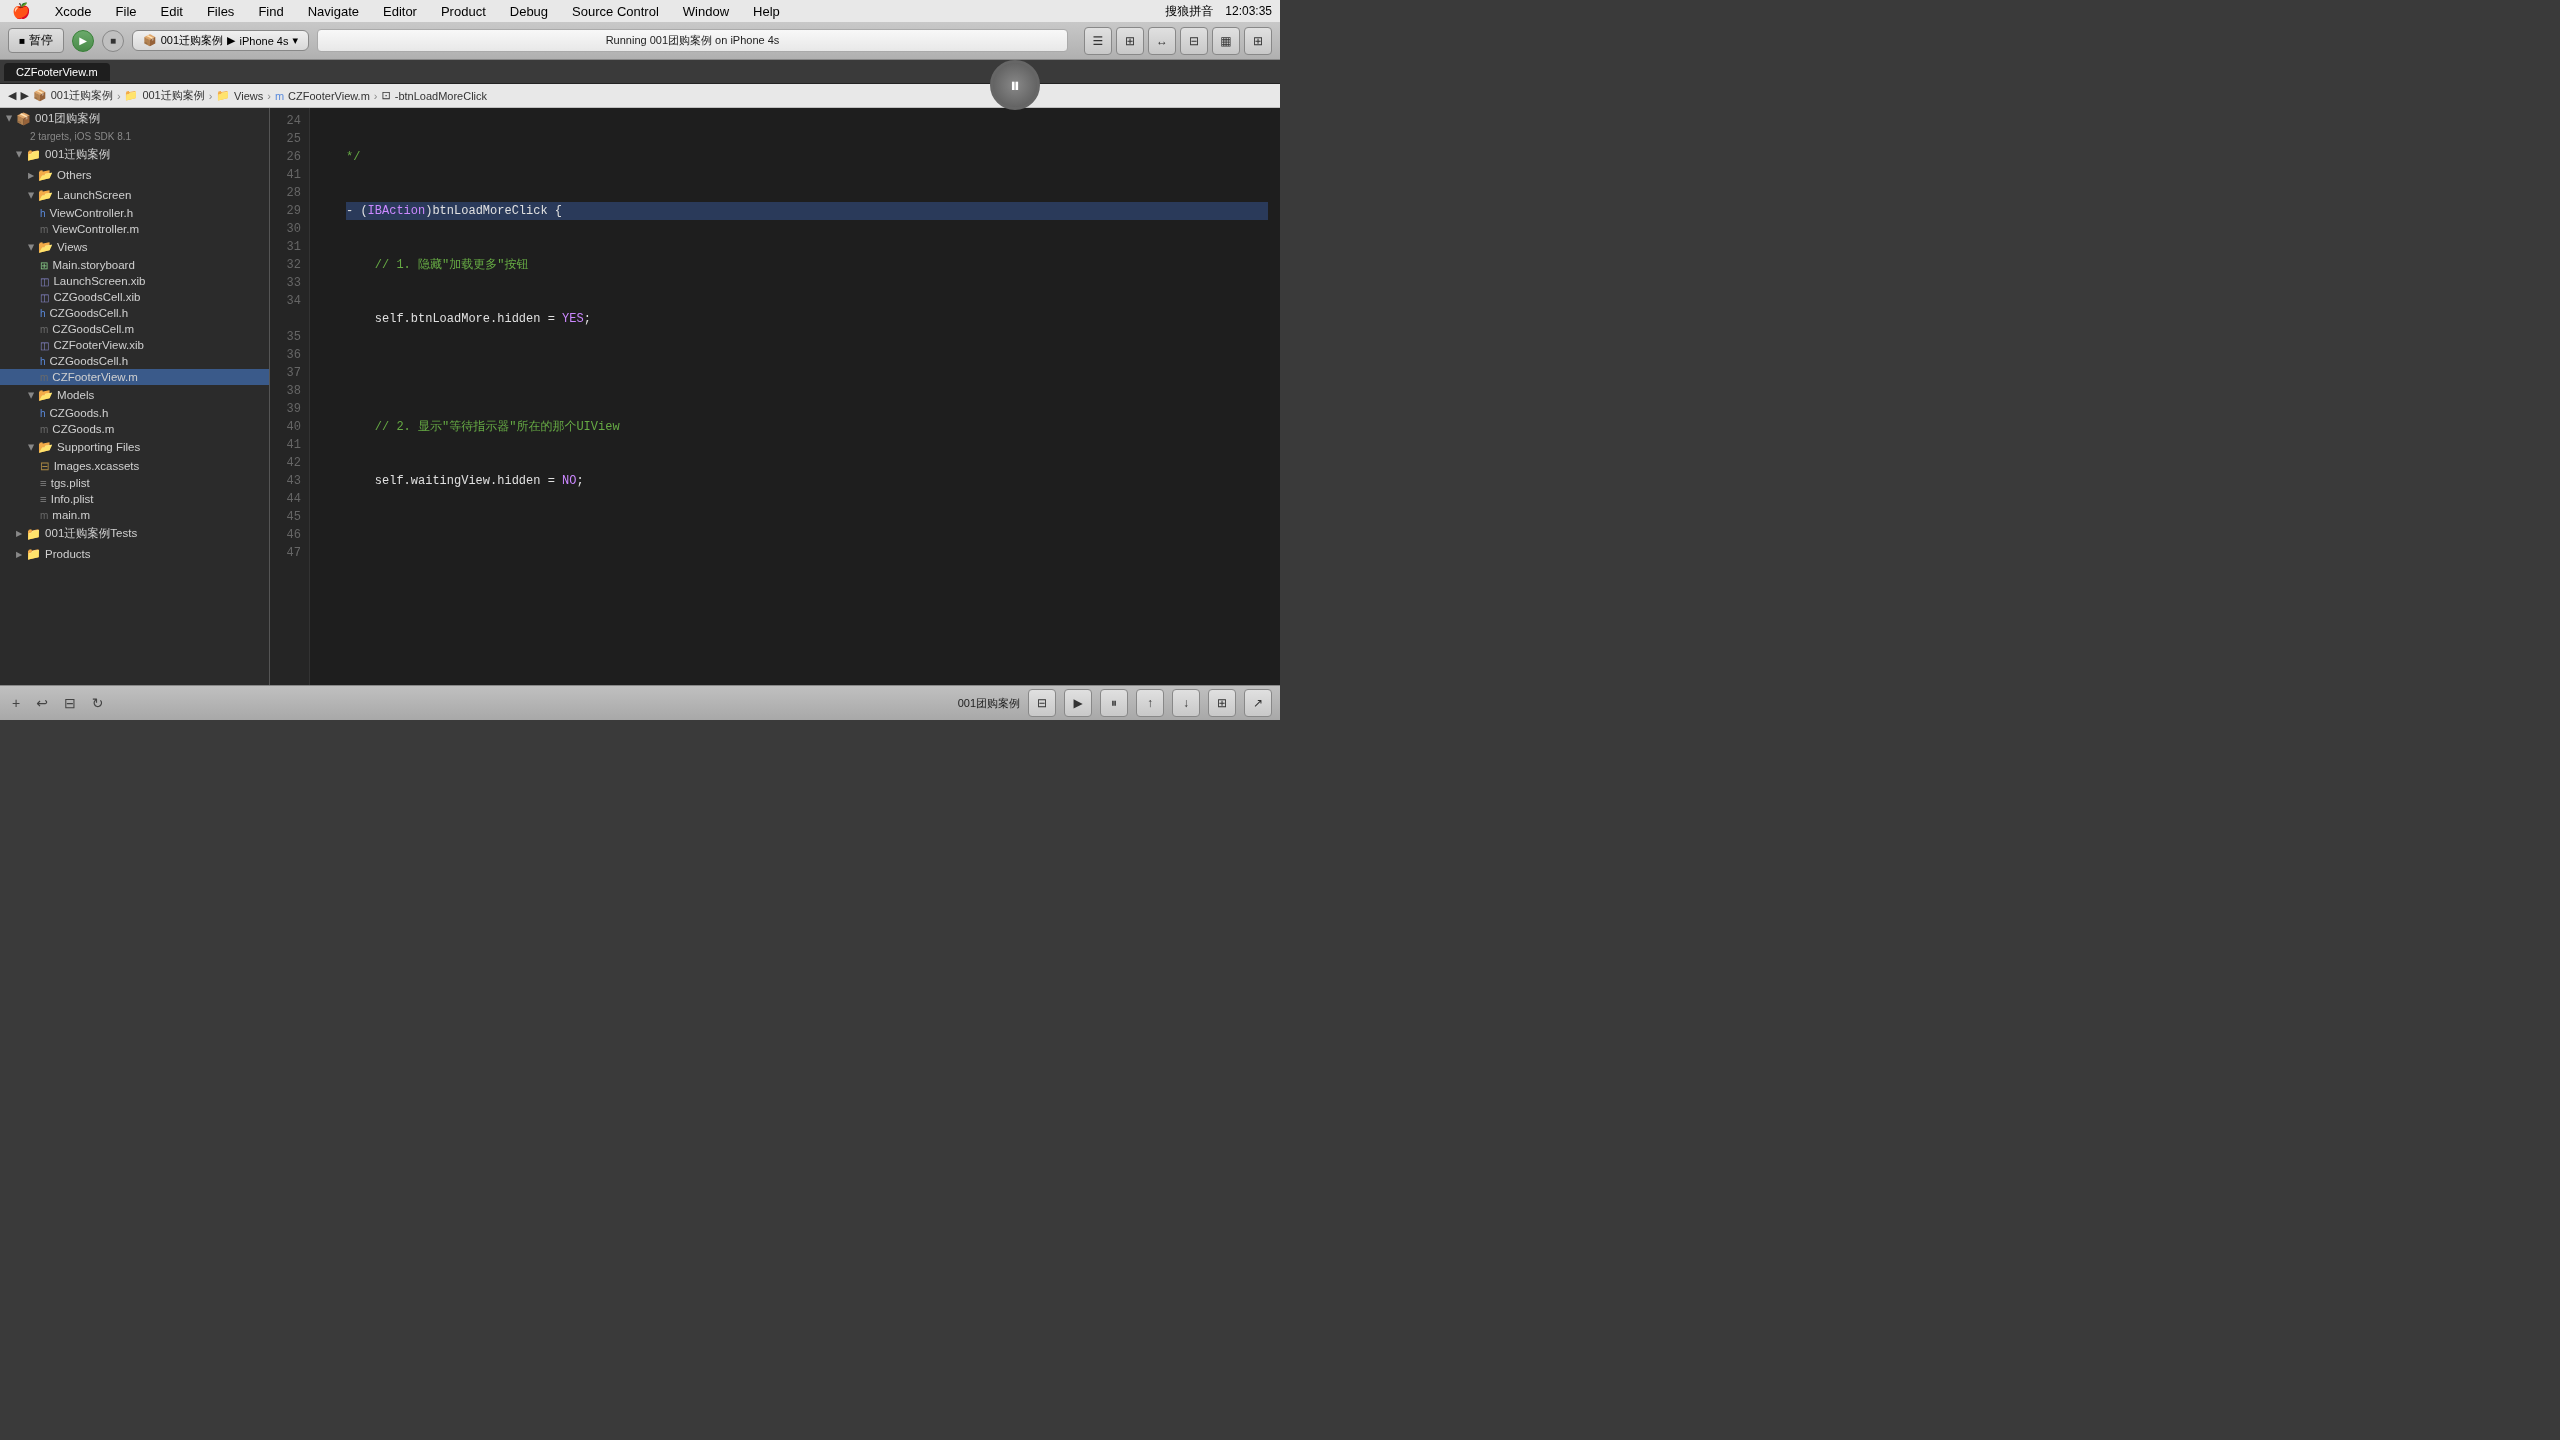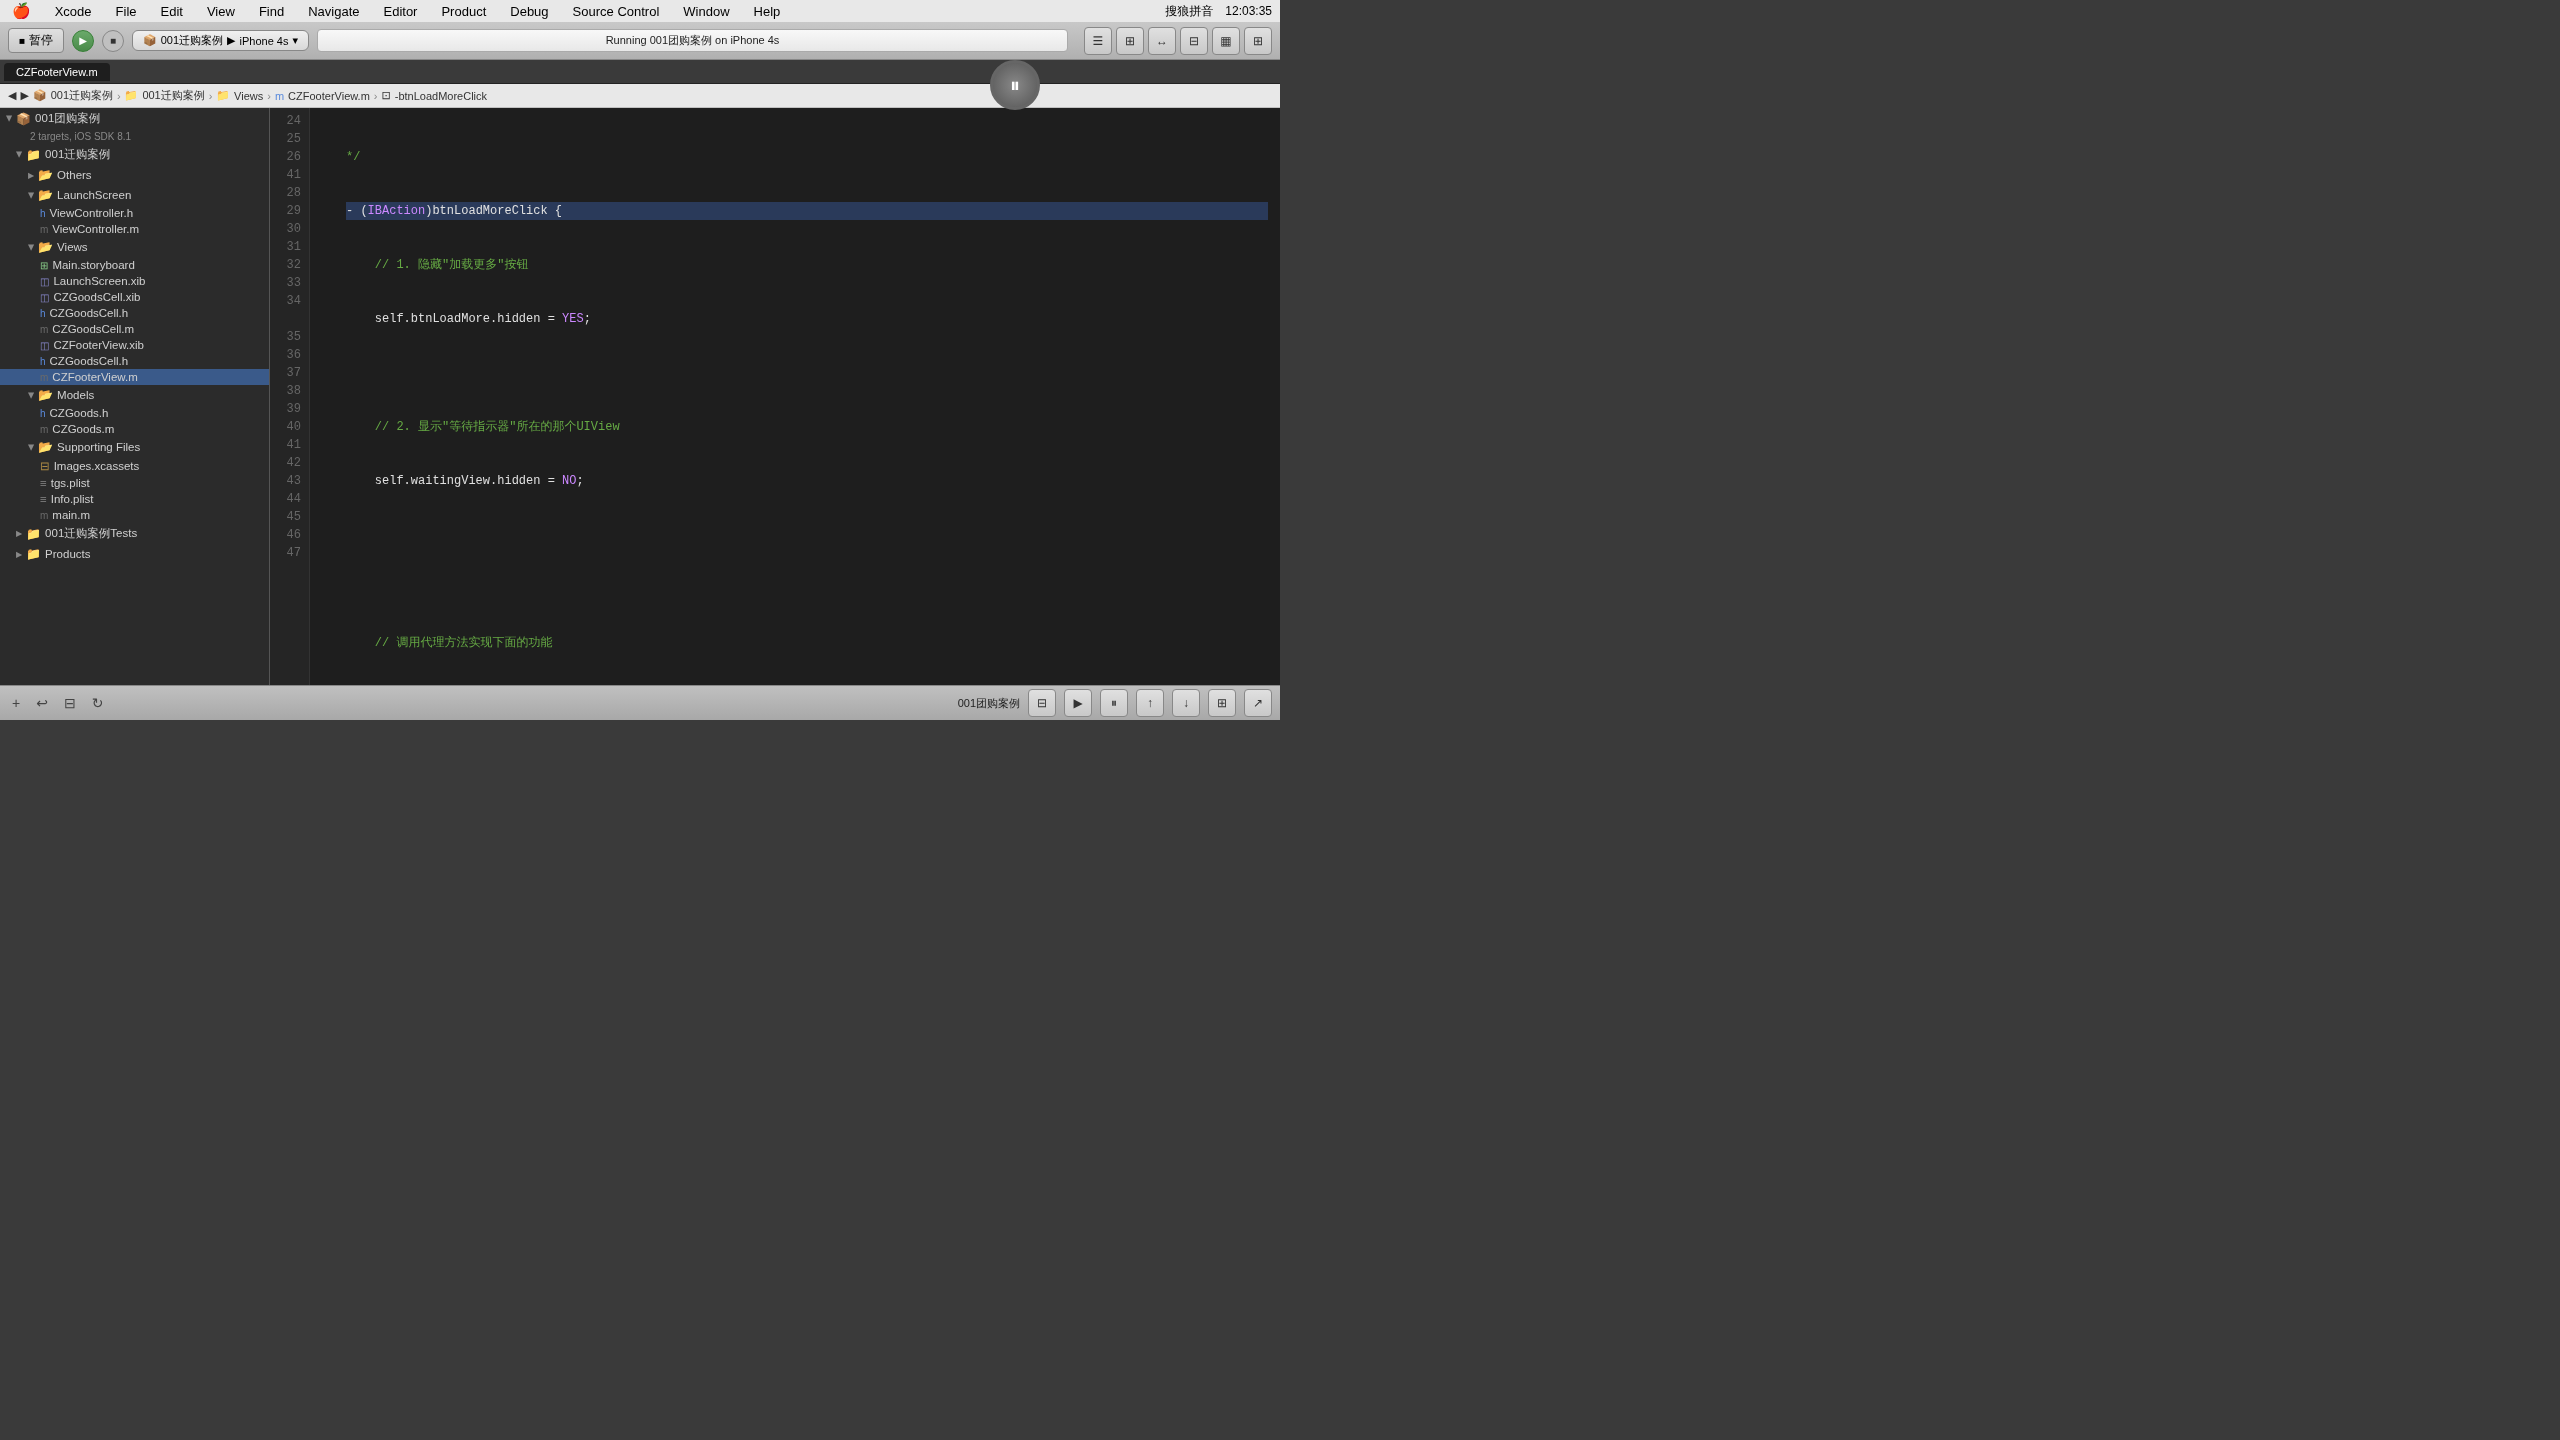--- a/index.html
+++ b/index.html
@@ -315,21 +315,21 @@
     }
   </style>
 </head>
 <body>
 
 <div class="menubar">
   <span class="menubar-item apple">🍎</span>
   <span class="menubar-item">Xcode</span>
   <span class="menubar-item">File</span>
   <span class="menubar-item">Edit</span>
-  <span class="menubar-item">View</span>
+  <span class="menubar-item">Files</span>
   <span class="menubar-item">Find</span>
   <span class="menubar-item">Navigate</span>
   <span class="menubar-item">Editor</span>
   <span class="menubar-item">Product</span>
   <span class="menubar-item">Debug</span>
   <span class="menubar-item">Source Control</span>
   <span class="menubar-item">Window</span>
   <span class="menubar-item">Help</span>
   <div class="menubar-right">
     <span>搜狼拼音</span>
@@ -547,21 +547,20 @@
       <div class="code-content">
         <div class="code-line"><span class="kw-comment">*/</span></div>
         <div class="code-line current"><span class="kw-white">- (</span><span class="kw-purple">IBAction</span><span class="kw-white">)btnLoadMoreClick {</span></div>
         <div class="code-line"><span class="kw-comment">    // 1. 隐藏"加载更多"按钮</span></div>
         <div class="code-line"><span class="kw-white">    self.btnLoadMore.hidden = </span><span class="kw-purple">YES</span><span class="kw-white">;</span></div>
         <div class="code-line"></div>
         <div class="code-line"><span class="kw-comment">    // 2. 显示"等待指示器"所在的那个UIView</span></div>
         <div class="code-line"><span class="kw-white">    self.waitingView.hidden = </span><span class="kw-purple">NO</span><span class="kw-white">;</span></div>
         <div class="code-line"></div>
         <div class="code-line"></div>
-        <div class="code-line"><span class="kw-comment">    // 调用代理方法实现下面的功能</span></div>
         
         
         
         
         
         
         
         
         
         

